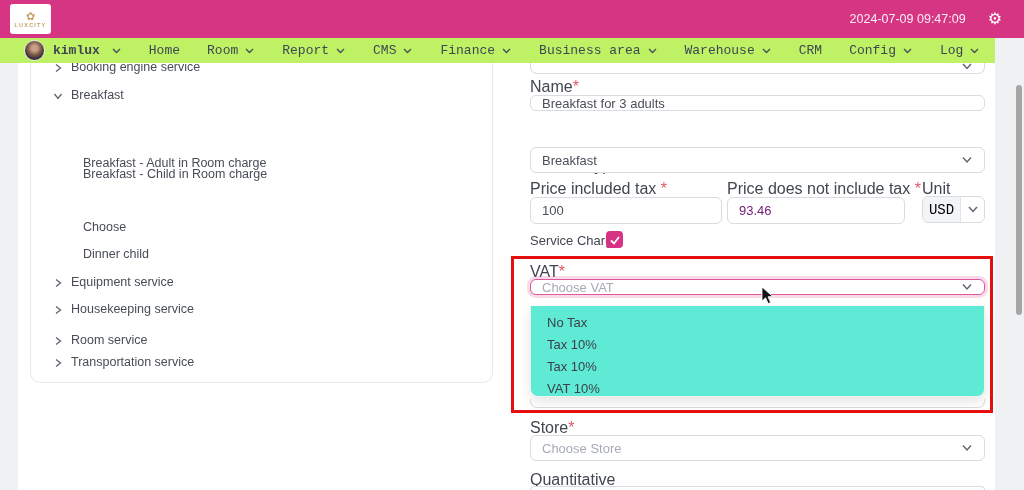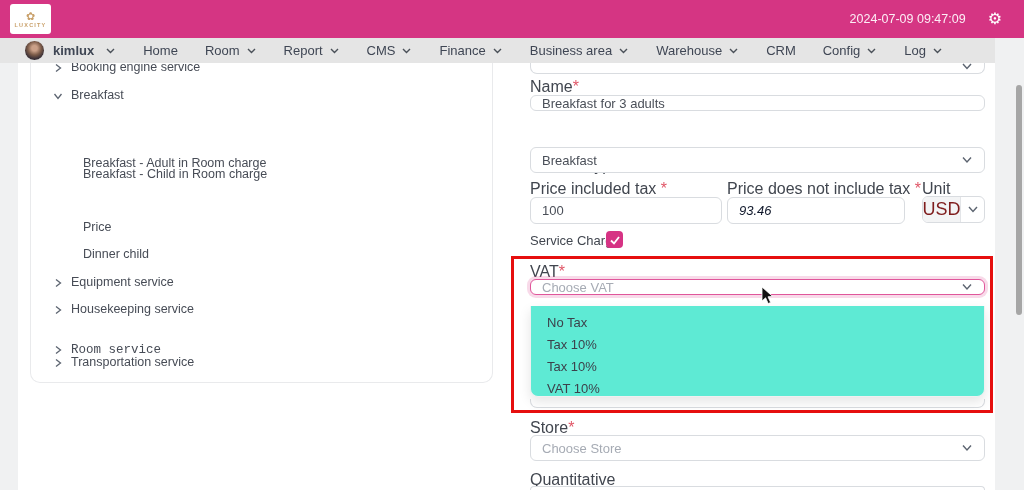--- a/index.html
+++ b/index.html
@@ -11,22 +11,22 @@
   .topbar { position:absolute; left:0; top:0; width:1024px; height:38px; background:#d53583; z-index:6;
             display:flex; align-items:center; justify-content:flex-end; }
   .logo { position:absolute; left:10px; top:4px; width:41px; height:30px; background:#fff; border-radius:3px;
           display:flex; flex-direction:column; align-items:center; justify-content:center; }
   .logo .flower { color:#c9a06a; font-size:11px; line-height:11px; }
   .logo .brand { color:#c9a06a; font-size:5.5px; letter-spacing:1.2px; font-weight:bold; }
   .topbar .datetime { color:#fdeef6; font-size:12.5px; margin-right:22px; }
   .topbar .gear { color:#fff; font-size:16px; margin-right:22px; cursor:pointer; line-height:1; }
 
   
-  .nav { position:absolute; left:0; top:38px; width:995px; height:25px; background:#e5e5e5; z-index:5;
-         display:flex; align-items:center; padding-left:24px; font-size:13px; color:#3f4654; }
+  .nav { position:absolute; left:0; top:38px; width:995px; height:25px; background:#bef264; z-index:5;
+         display:flex; align-items:center; padding-left:24px; font-size:13px; color:#3f4654;font-family:Liberation Mono, monospace; }
   .nav .avatar { width:21px; height:21px; border-radius:50%; margin-right:8px; flex:0 0 auto;
                  background:radial-gradient(circle at 50% 38%, #caa088 18%, #7a5a48 45%, #3a3037 70%, #2c282e 100%);
                  border:1px solid #e7e7e7; }
   .nav .uname { font-weight:bold; margin-right:5px; }
   .nav-item { display:flex; align-items:center; margin-right:27px; cursor:pointer; white-space:nowrap; }
   .chev { display:inline-block; margin-left:6px; }
   .chev svg { display:block; }
 
   
   .strip { position:absolute; top:38px; height:452px; background:#f0f1f2; }
@@ -46,26 +46,26 @@
   
   .flabel { position:absolute; font-size:16px; color:#41464f; }
   .req { color:#e05667; }
   .fld { position:absolute; background:#fff; border:1px solid #d9dce0; border-radius:6px;
          font-size:13px; color:#4a4f58; display:flex; align-items:center; padding:0 11px; }
   input.fld { outline:none; }
   .fld .ph { color:#a6abb4; }
   .fld .selchev { position:absolute; right:11px; top:50%; transform:translateY(-50%); }
   .sliver-b { position:absolute; background:#fff; border:1px solid #d9dce0; border-top:none; border-radius:0 0 7px 7px; }
   .sliver-t { position:absolute; background:#fff; border:1px solid #d9dce0; border-bottom:none; border-radius:7px 7px 0 0; }
-  .dis-txt { color:#0f172a;font-style:italic; }
+  .dis-txt { color:#701a75; }
 
   .unit-box { position:absolute; left:922px; top:196px; width:63px; height:27px; border:1px solid #d9dce0; border-radius:6px;
               background:#fff; display:flex; align-items:stretch; overflow:hidden; }
   .unit-val { width:38px; background:#f3f4f5; border-right:1px solid #e3e5e8; display:flex; align-items:center;
-              justify-content:center; font-size:18px; color:#7f1d1d; }
+              justify-content:center; font-size:14px; color:#000000;font-family:Liberation Mono, monospace; }
   .unit-chev { flex:1; display:flex; align-items:center; justify-content:center; cursor:pointer; }
 
   .checkbox { position:absolute; left:606px; top:231px; width:17px; height:17px; background:#d63384; border-radius:4px;
               display:flex; align-items:center; justify-content:center; cursor:pointer; }
 
   .vat-select { border:1.5px solid #e0569b; box-shadow:0 0 0 3px rgba(224,86,155,0.22); }
 
   .dropdown { position:absolute; left:530px; top:306px; width:455px; height:91px; background:#5eead4; z-index:15;
               border-radius:0 0 8px 8px; box-shadow:0 5px 12px rgba(0,0,0,0.10); border:1px solid #f0f0f1; border-top:none; }
   .dd-option { height:22px; display:flex; align-items:center; padding-left:16px; font-size:13px; color:#3c414b; cursor:pointer; }
@@ -187,38 +187,38 @@
           </svg></span>
       <span class="tlabel0">Breakfast</span>
     </div>
     <div class="tree-row" style="top:82px;margin-top:16px;">
         <span class="tlabel1">Breakfast - Adult in Room charge</span>
       </div>
     <div class="tree-row" style="top:109px;">
         <span class="tlabel1">Breakfast - Child in Room charge</span>
       </div>
     <div class="tree-row" style="top:162px;">
-        <span class="tlabel1">Price</span>
+        <span class="tlabel1">Choose</span>
       </div>
     <div class="tree-row" style="top:189px;">
         <span class="tlabel1">Dinner child</span>
       </div>
     <div class="tree-row" style="top:217px;">
       <span class="tchev"><svg width="10" height="10">
             <polyline points="3,1.5 7.5,5 3,8.5" fill="none" stroke="#5c6470" stroke-width="1.3"></polyline>
           </svg></span>
       <span class="tlabel0">Equipment service</span>
     </div>
     <div class="tree-row" style="top:244px;">
       <span class="tchev"><svg width="10" height="10">
             <polyline points="3,1.5 7.5,5 3,8.5" fill="none" stroke="#5c6470" stroke-width="1.3"></polyline>
           </svg></span>
       <span class="tlabel0">Housekeeping service</span>
     </div>
-    <div class="tree-row" style="top:285px;font-family:Liberation Mono, monospace;">
+    <div class="tree-row" style="top:275px;">
       <span class="tchev"><svg width="10" height="10">
             <polyline points="3,1.5 7.5,5 3,8.5" fill="none" stroke="#5c6470" stroke-width="1.3"></polyline>
           </svg></span>
       <span class="tlabel0">Room service</span>
     </div>
     <div class="tree-row" style="top:297px;">
       <span class="tchev"><svg width="10" height="10">
             <polyline points="3,1.5 7.5,5 3,8.5" fill="none" stroke="#5c6470" stroke-width="1.3"></polyline>
           </svg></span>
       <span class="tlabel0">Transportation service</span>

